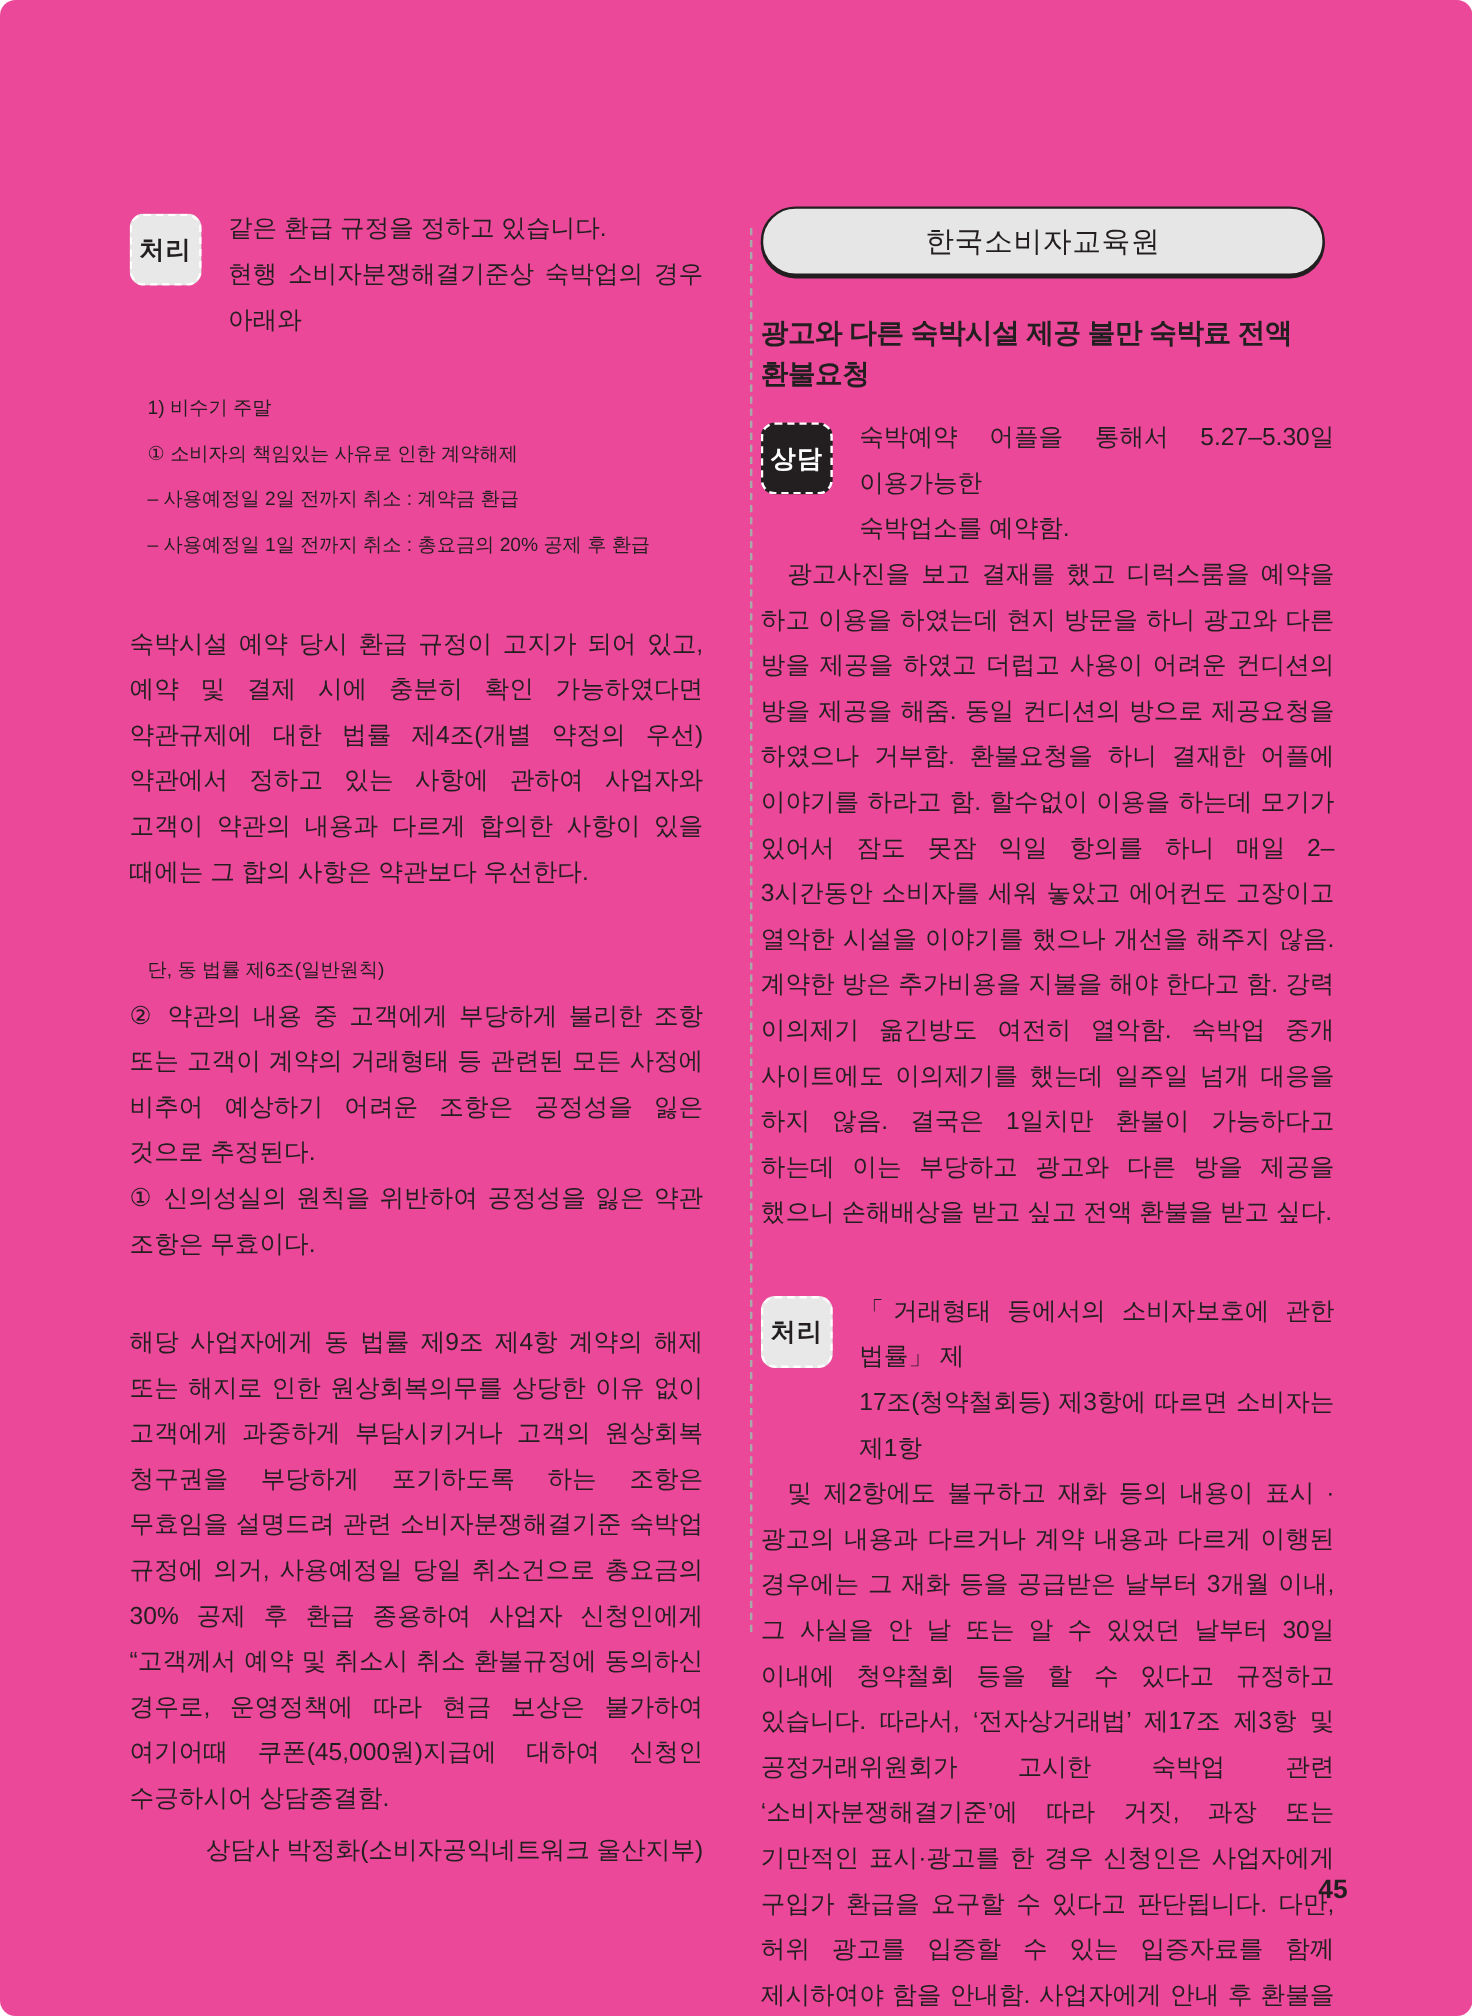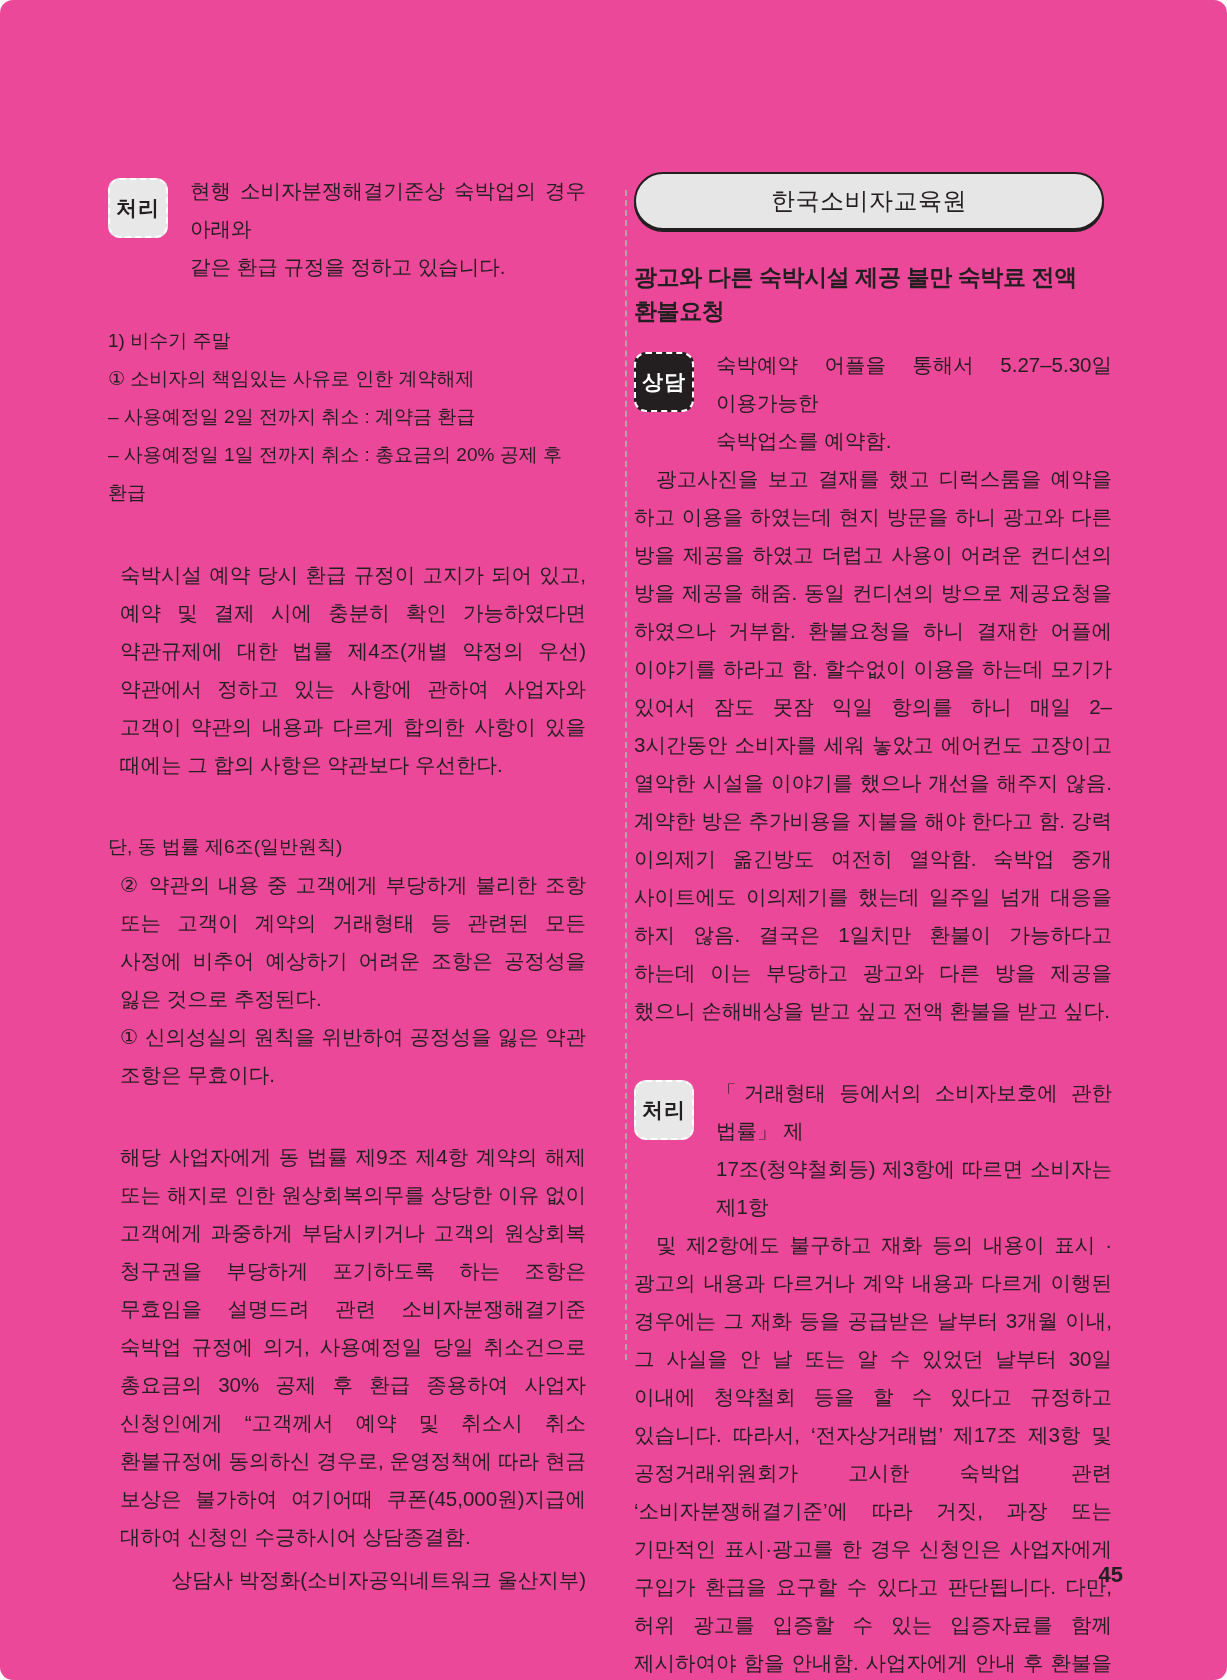--- a/index.html
+++ b/index.html
@@ -75,21 +75,21 @@
     color: #ffffff;
     border: 2px dashed #ffffff;
   }
 
   
   .para {
     font-size: 20.5px;
     line-height: 38px;
     text-align: justify;
     text-justify: inter-character;
-    margin: 0 0 0 12px;
+    margin: 0 0 0 0;
     word-break: keep-all;
   }
 
   .block-with-badge {
     position: relative;
     min-height: 64px;
   }
   .block-with-badge .badge {
     position: absolute;
     left: 0;
@@ -105,23 +105,24 @@
   .flow-after {
     font-size: 20.5px;
     line-height: 38px;
     text-align: justify;
     word-break: keep-all;
   }
   .gap-md { height: 36px; }
   .gap-lg { height: 44px; }
 
   .list-line {
-    font-size: 19px;
-    line-height: 38px;
-    word-break: keep-all;
+    font-size: 16px;
+    line-height: 38px;
+    word-break: keep-all;
+    margin-left: 15px;
   }
   .list-line.indent {
     padding-left: 22px;
     text-indent: -22px;
   }
 
   .signature {
     font-size: 20.5px;
     line-height: 38px;
     text-align: right;
@@ -177,22 +178,22 @@
 <div class="page">
 
   <div class="divider"></div>
 
   <div class="columns">
 
     <div class="col col-left">
 
       <div class="block-with-badge">
         <div class="badge badge-light">처리</div>
+        <div class="badge-text">같은 환급 규정을 정하고 있습니다.</div>
         <div class="badge-text">현행 소비자분쟁해결기준상 숙박업의 경우 아래와</div>
-        <div class="badge-text">같은 환급 규정을 정하고 있습니다.</div>
       </div>
 
       <div class="gap-md"></div>
 
       <div class="list-line">1) 비수기 주말</div>
       <div class="list-line">① 소비자의 책임있는 사유로 인한 계약해제</div>
       <div class="list-line">– 사용예정일 2일 전까지 취소 : 계약금 환급</div>
       <div class="list-line">– 사용예정일 1일 전까지 취소 : 총요금의 20% 공제 후 환급</div>
 
       <div class="gap-lg"></div>

